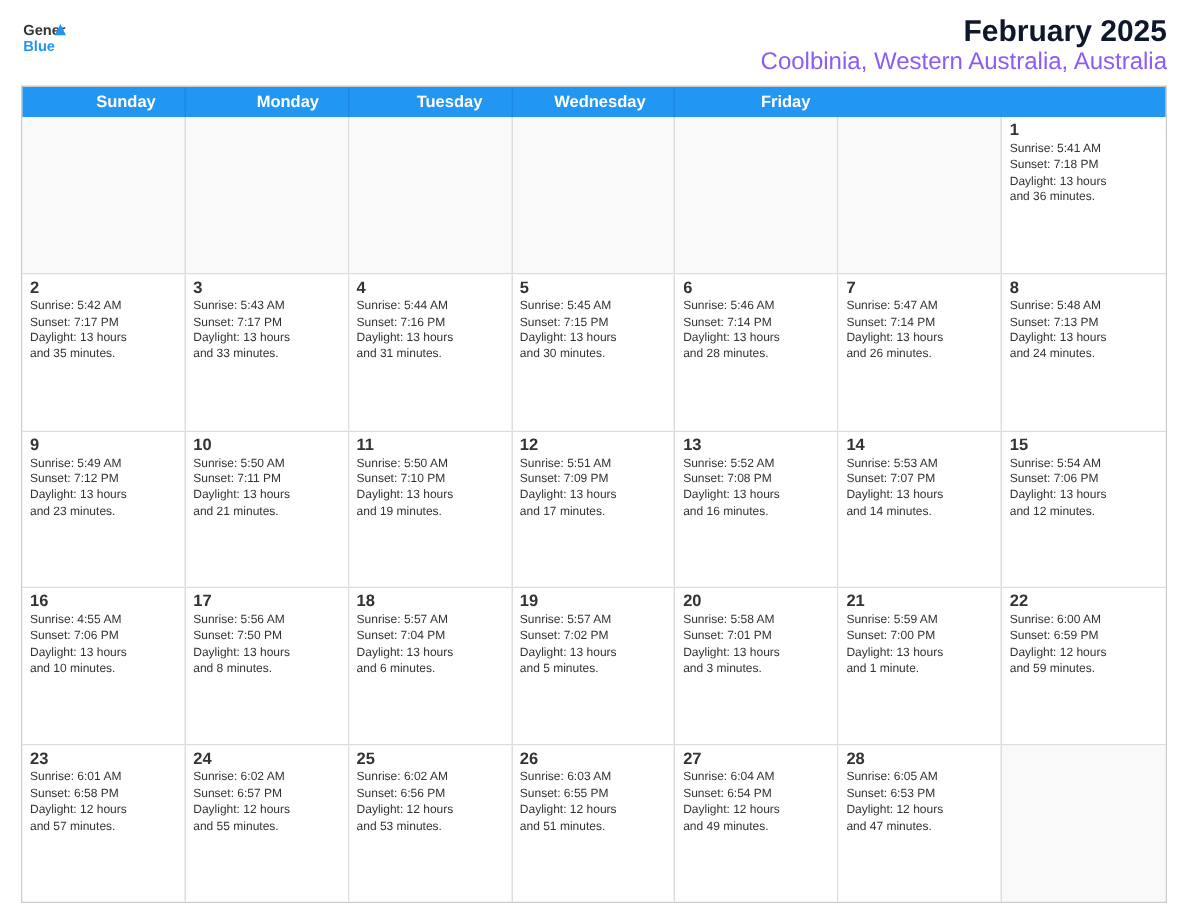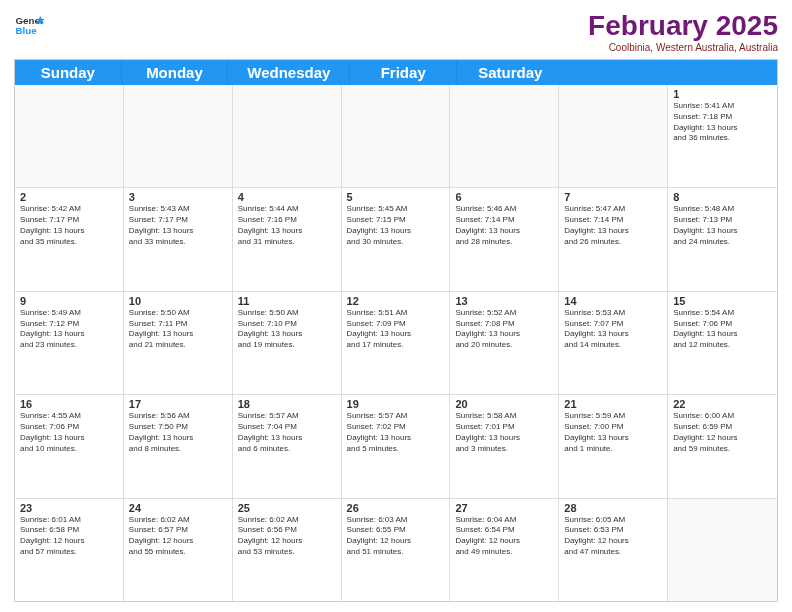--- a/index.html
+++ b/index.html
@@ -29,46 +29,46 @@
       gap: 4px;
     }
     .logo-icon {
       width: 30px;
       height: 30px;
     }
     .title-block {
       text-align: right;
     }
     .main-title {
-      font-size: 28px;
+      font-size: 20px;
       font-weight: bold;
-      color: #701a75;
+      color: #0f172a;
     }
     .subtitle {
-      font-size: 10px;
-      color: #7f1d1d;
+      font-size: 16px;
+      color: #8b5cf6;
     }
     .calendar {
       flex: 1;
       display: flex;
       flex-direction: column;
       border: 1px solid #ccc;
     }
     .cal-header {
       display: grid;
       grid-template-columns: repeat(7, 1fr);
       background: #2196F3;
     }
     .cal-header-cell {
       color: #fff;
-      font-size: 15px;
+      font-size: 11px;
       font-weight: bold;
       padding: 4px 19px;
       border-right: 1px solid #1e88e5;
-      text-align: center;
+      text-align: right;
     }
     .cal-header-cell:last-child { border-right: none; }
     .cal-body {
       flex: 1;
       display: flex;
       flex-direction: column;
     }
     .cal-row {
       display: grid;
       grid-template-columns: repeat(7, 1fr);
@@ -115,23 +115,23 @@
     <div class="title-block">
       <div class="main-title">February 2025</div>
       <div class="subtitle">Coolbinia, Western Australia, Australia</div>
     </div>
   </div>
 
   <div class="calendar">
     <div class="cal-header">
       <div class="cal-header-cell">Sunday</div>
       <div class="cal-header-cell">Monday</div>
+      <div class="cal-header-cell">Tuesday</div>
       <div class="cal-header-cell">Wednesday</div>
       <div class="cal-header-cell">Friday</div>
-      <div class="cal-header-cell">Saturday</div>
     </div>
     <div class="cal-body" id="cal-body">
     <div class="cal-row">
           <div class="cal-cell empty"></div>
           <div class="cal-cell empty"></div>
           <div class="cal-cell empty"></div>
           <div class="cal-cell empty"></div>
           <div class="cal-cell empty"></div>
           <div class="cal-cell empty"></div>
           <div class="cal-cell">
@@ -220,21 +220,21 @@
             <div class="cell-text">Sunrise: 5:51 AM</div>
             <div class="cell-text">Sunset: 7:09 PM</div>
             <div class="cell-text">Daylight: 13 hours</div>
             <div class="cell-text">and 17 minutes.</div>
           </div>
           <div class="cal-cell">
             <span class="day-number">13</span>
             <div class="cell-text">Sunrise: 5:52 AM</div>
             <div class="cell-text">Sunset: 7:08 PM</div>
             <div class="cell-text">Daylight: 13 hours</div>
-            <div class="cell-text">and 20 minutes.</div>
+            <div class="cell-text">and 16 minutes.</div>
           </div>
           <div class="cal-cell">
             <span class="day-number">14</span>
             <div class="cell-text">Sunrise: 5:53 AM</div>
             <div class="cell-text">Sunset: 7:07 PM</div>
             <div class="cell-text">Daylight: 13 hours</div>
             <div class="cell-text">and 14 minutes.</div>
           </div>
           <div class="cal-cell">
             <span class="day-number">15</span>

